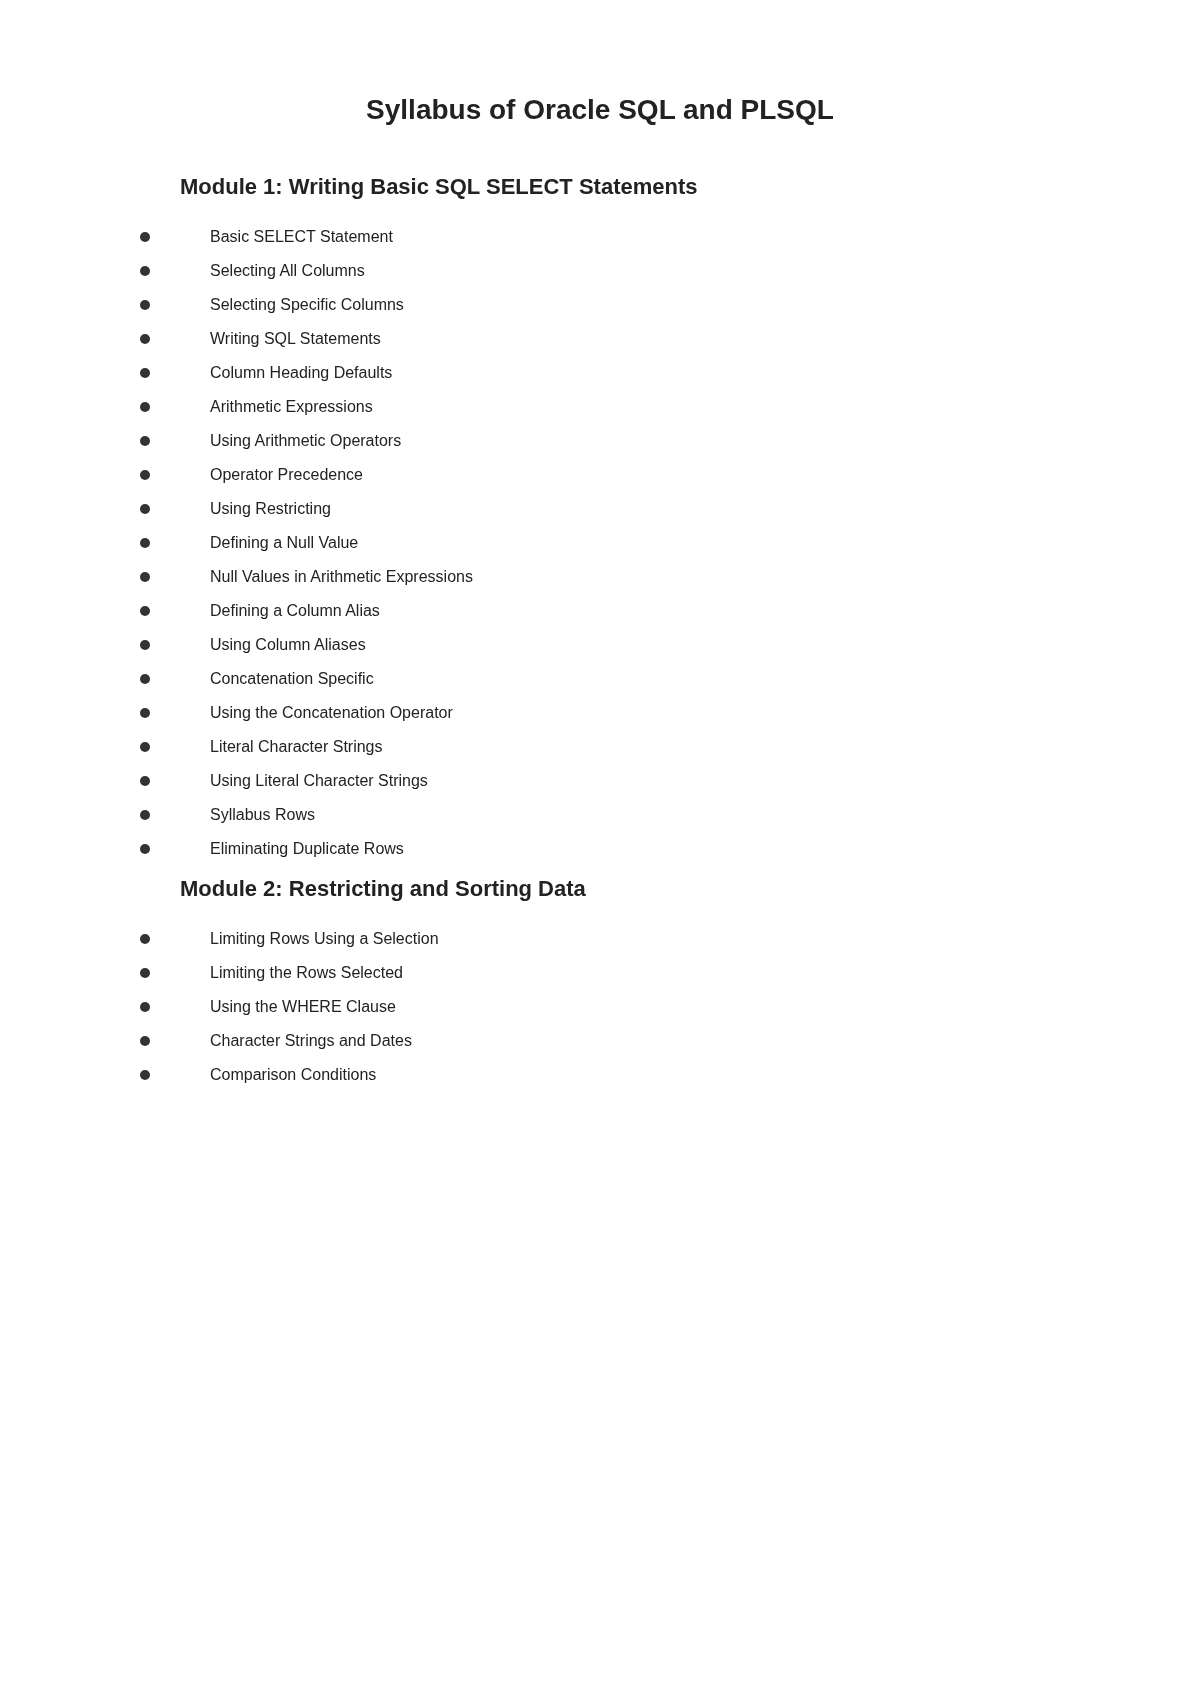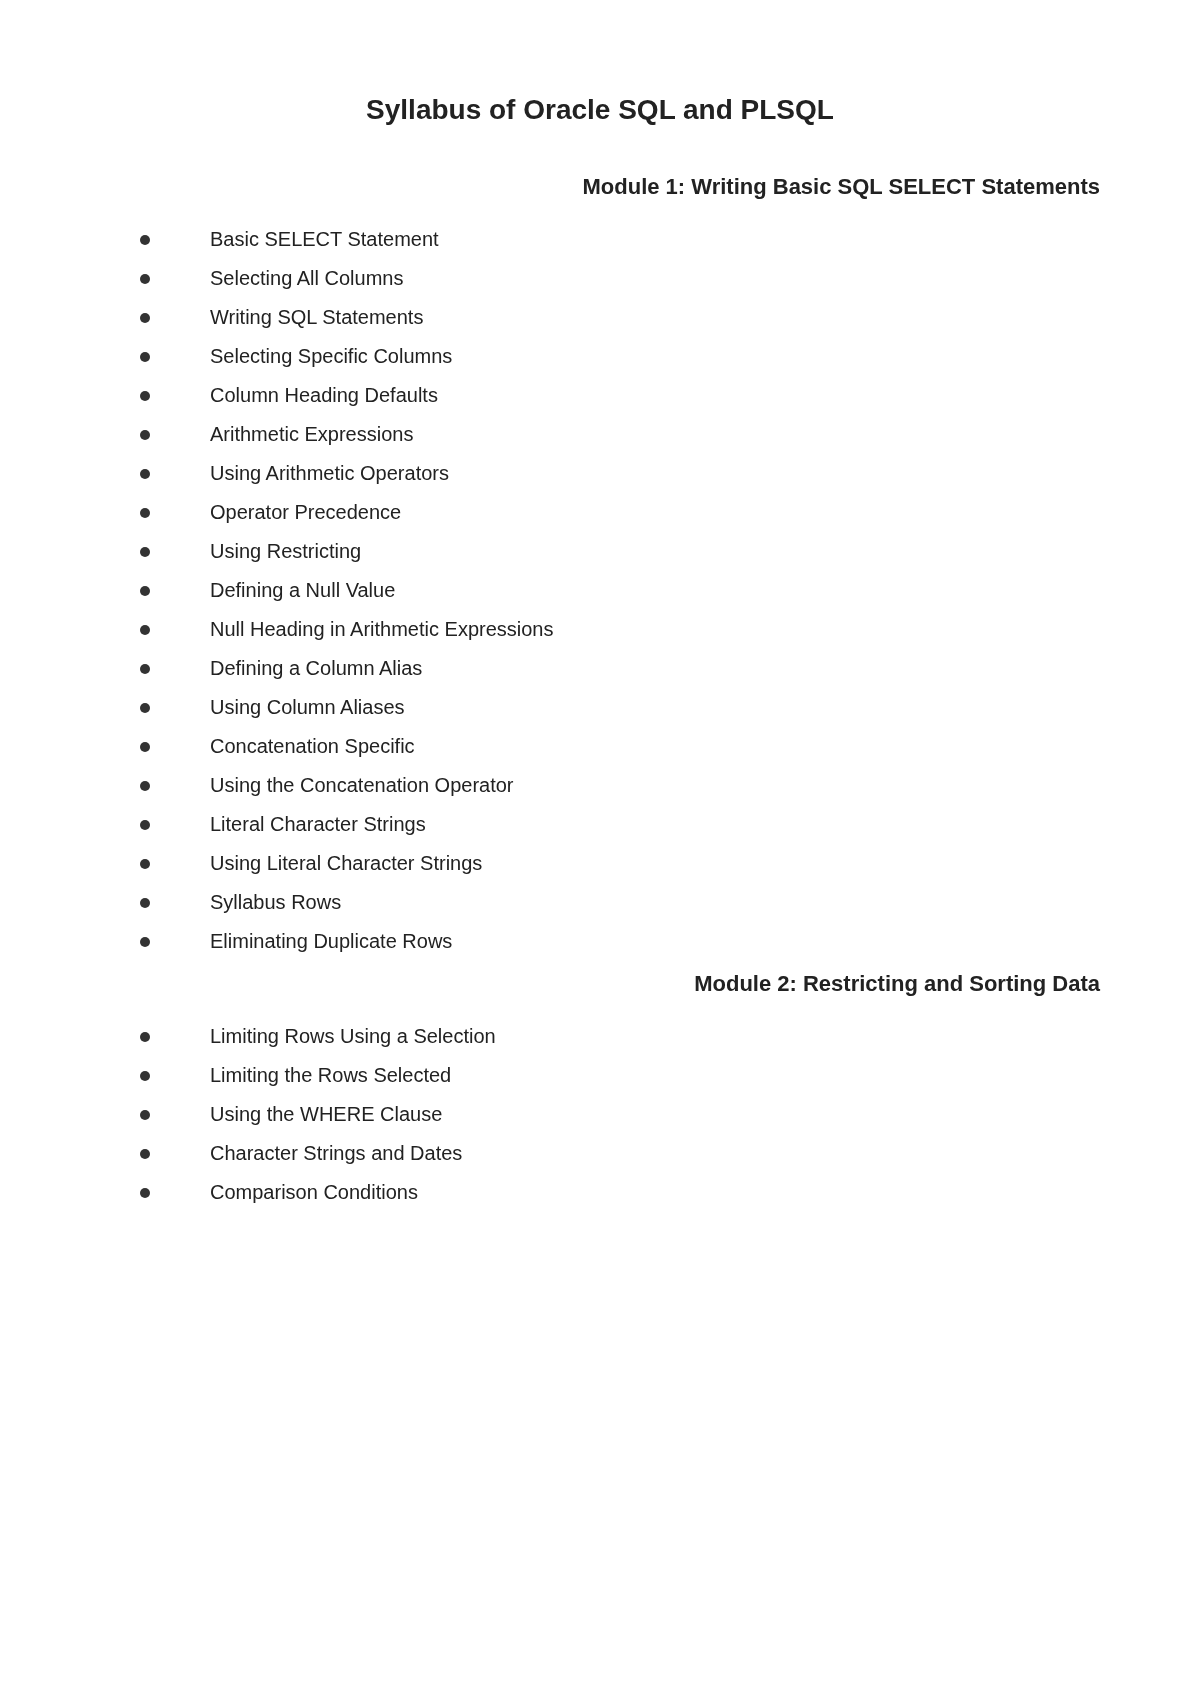--- a/index.html
+++ b/index.html
@@ -27,34 +27,33 @@
       font-family: Arial, sans-serif;
     }
 
     .module-heading {
       font-size: 22px;
       font-weight: bold;
       margin-bottom: 20px;
       margin-top: 10px;
       font-family: Arial, sans-serif;
       padding-left: 80px;
-      text-align: right;
     }
 
     .module-list {
       list-style: none;
       margin-bottom: 10px;
     }
 
     .module-list li {
       display: flex;
       align-items: center;
       padding: 8px 0 8px 0;
       font-family: Arial, sans-serif;
-      font-size: 20px;
+      font-size: 16px;
       color: #222;
     }
 
     .bullet {
       display: inline-block;
       width: 10px;
       height: 10px;
       background: #333;
       border-radius: 50%;
       margin-right: 60px;
@@ -77,25 +76,25 @@
 <li>
       <span class="bullet"></span>
       <span>Basic SELECT Statement</span>
     </li>
     <li>
       <span class="bullet"></span>
       <span>Selecting All Columns</span>
     </li>
     <li>
       <span class="bullet"></span>
-      <span>Writing SQL Statements</span>
+      <span>Selecting Specific Columns</span>
     </li>
     <li>
       <span class="bullet"></span>
-      <span>Selecting Specific Columns</span>
+      <span>Writing SQL Statements</span>
     </li>
     <li>
       <span class="bullet"></span>
       <span>Column Heading Defaults</span>
     </li>
     <li>
       <span class="bullet"></span>
       <span>Arithmetic Expressions</span>
     </li>
     <li>
@@ -109,21 +108,21 @@
     <li>
       <span class="bullet"></span>
       <span>Using Restricting</span>
     </li>
     <li>
       <span class="bullet"></span>
       <span>Defining a Null Value</span>
     </li>
     <li>
       <span class="bullet"></span>
-      <span>Null Heading in Arithmetic Expressions</span>
+      <span>Null Values in Arithmetic Expressions</span>
     </li>
     <li>
       <span class="bullet"></span>
       <span>Defining a Column Alias</span>
     </li>
     <li>
       <span class="bullet"></span>
       <span>Using Column Aliases</span>
     </li>
     <li>

